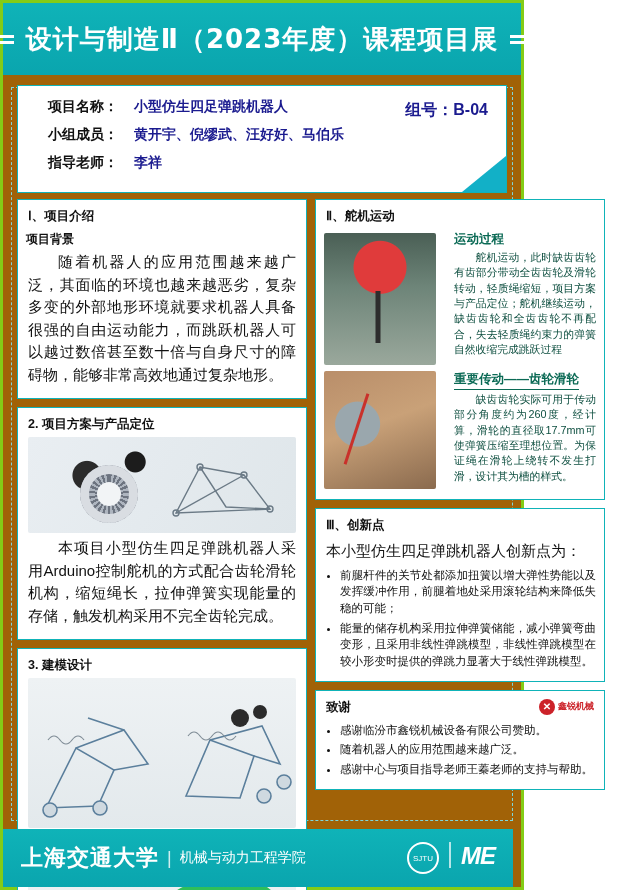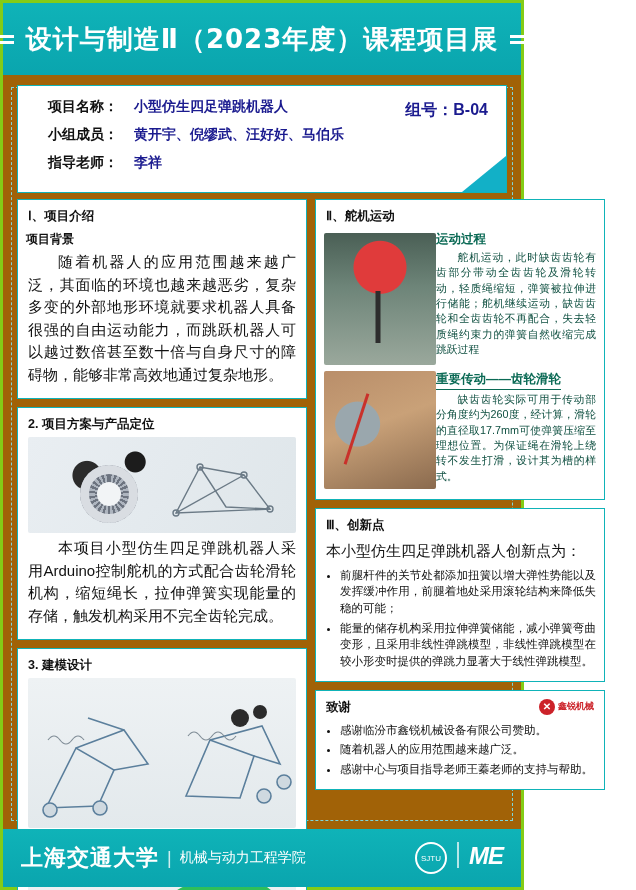--- a/index.html
+++ b/index.html
@@ -155,35 +155,35 @@
     background: #2fbf5a; border-radius: 40% 46% 30% 34% / 60% 55% 45% 40%;
     transform: rotate(-8deg);
   }
   .cap-row { display:flex; justify-content: space-around; }
   
   .photo-wrap { position:relative; }
   .ov-title { font-size: 12.5px; font-weight:bold; color:#0b6a55; margin-bottom:2px;}
   .ov-text { font-size: 10.8px; line-height:1.42; color:#0e4f40; text-align: justify; text-indent:2em;}
   .two-col-photo { display:flex; }
   .two-col-photo .ph { width: 112px; flex:none; }
-  .two-col-photo .tx { flex:1; padding-left:0; }
+  .two-col-photo .tx { flex:1; padding-left:18px; }
   .ov-title-ul { border-bottom: 1.5px solid #0b6a55; display:inline-block; padding-bottom:1px;}
   
   .thanks-logo {
     position:absolute; right: 10px; top: 8px;
     display:flex; align-items:center; gap:3px;
   }
   .thanks-logo .mark {
     width:16px;height:16px;border-radius:50%;
     background:#cc2229; color:#fff; font-size:10px; line-height:16px; text-align:center; font-weight:bold;
   }
   .thanks-logo .mk-text{ font-size:9px; color:#cc2229; font-weight:bold;}
   
   .footer {
-    position:absolute; left:0; right:0; bottom:0;
+    position:absolute; left:0; right:8px; bottom:0;
     height: 58px;
     background: linear-gradient(180deg,#0fb3b8 0%, #0aa5ae 100%);
     display:flex; align-items:center; padding: 0 18px;
   }
   .footer .sjtu {
     color:#fff; font-size: 22px; font-weight:bold; letter-spacing: 1px;
     font-family:"DejaVu Sans", sans-serif;
   }
   .footer .divider { color:#fff; margin: 0 8px; font-size: 18px; opacity:.8;}
   .footer .school { color:#fff; font-size: 14px; }
@@ -314,21 +314,21 @@
 
     <div class="col-right">
 
       <div class="card">
         <div class="card-title">Ⅱ、舵机运动</div>
 
         <div class="photo-wrap two-col-photo">
           <div class="ph fig fig-photo-a"></div>
           <div class="tx">
             <div class="ov-title">运动过程</div>
-            <div class="ov-text">舵机运动，此时缺齿齿轮有齿部分带动全齿齿轮及滑轮转动，轻质绳缩短，弹簧被拉伸进行储能；舵机继续运动，缺齿齿轮和全齿齿轮不再配合，失去轻质绳约束力的弹簧自然收缩完成跳跃过程</div>
+            <div class="ov-text">舵机运动，此时缺齿齿轮有齿部分带动全齿齿轮及滑轮转动，轻质绳缩短，项目方案与产品定位；舵机继续运动，缺齿齿轮和全齿齿轮不再配合，失去轻质绳约束力的弹簧自然收缩完成跳跃过程</div>
           </div>
         </div>
 
         <div class="photo-wrap two-col-photo">
           <div class="ph fig fig-photo-b"></div>
           <div class="tx">
             <div class="ov-title ov-title-ul">重要传动——齿轮滑轮</div>
             <div class="ov-text">缺齿齿轮实际可用于传动部分角度约为260度，经计算，滑轮的直径取17.7mm可使弹簧压缩至理想位置。为保证绳在滑轮上绕转不发生打滑，设计其为槽的样式。</div>
           </div>
         </div>

